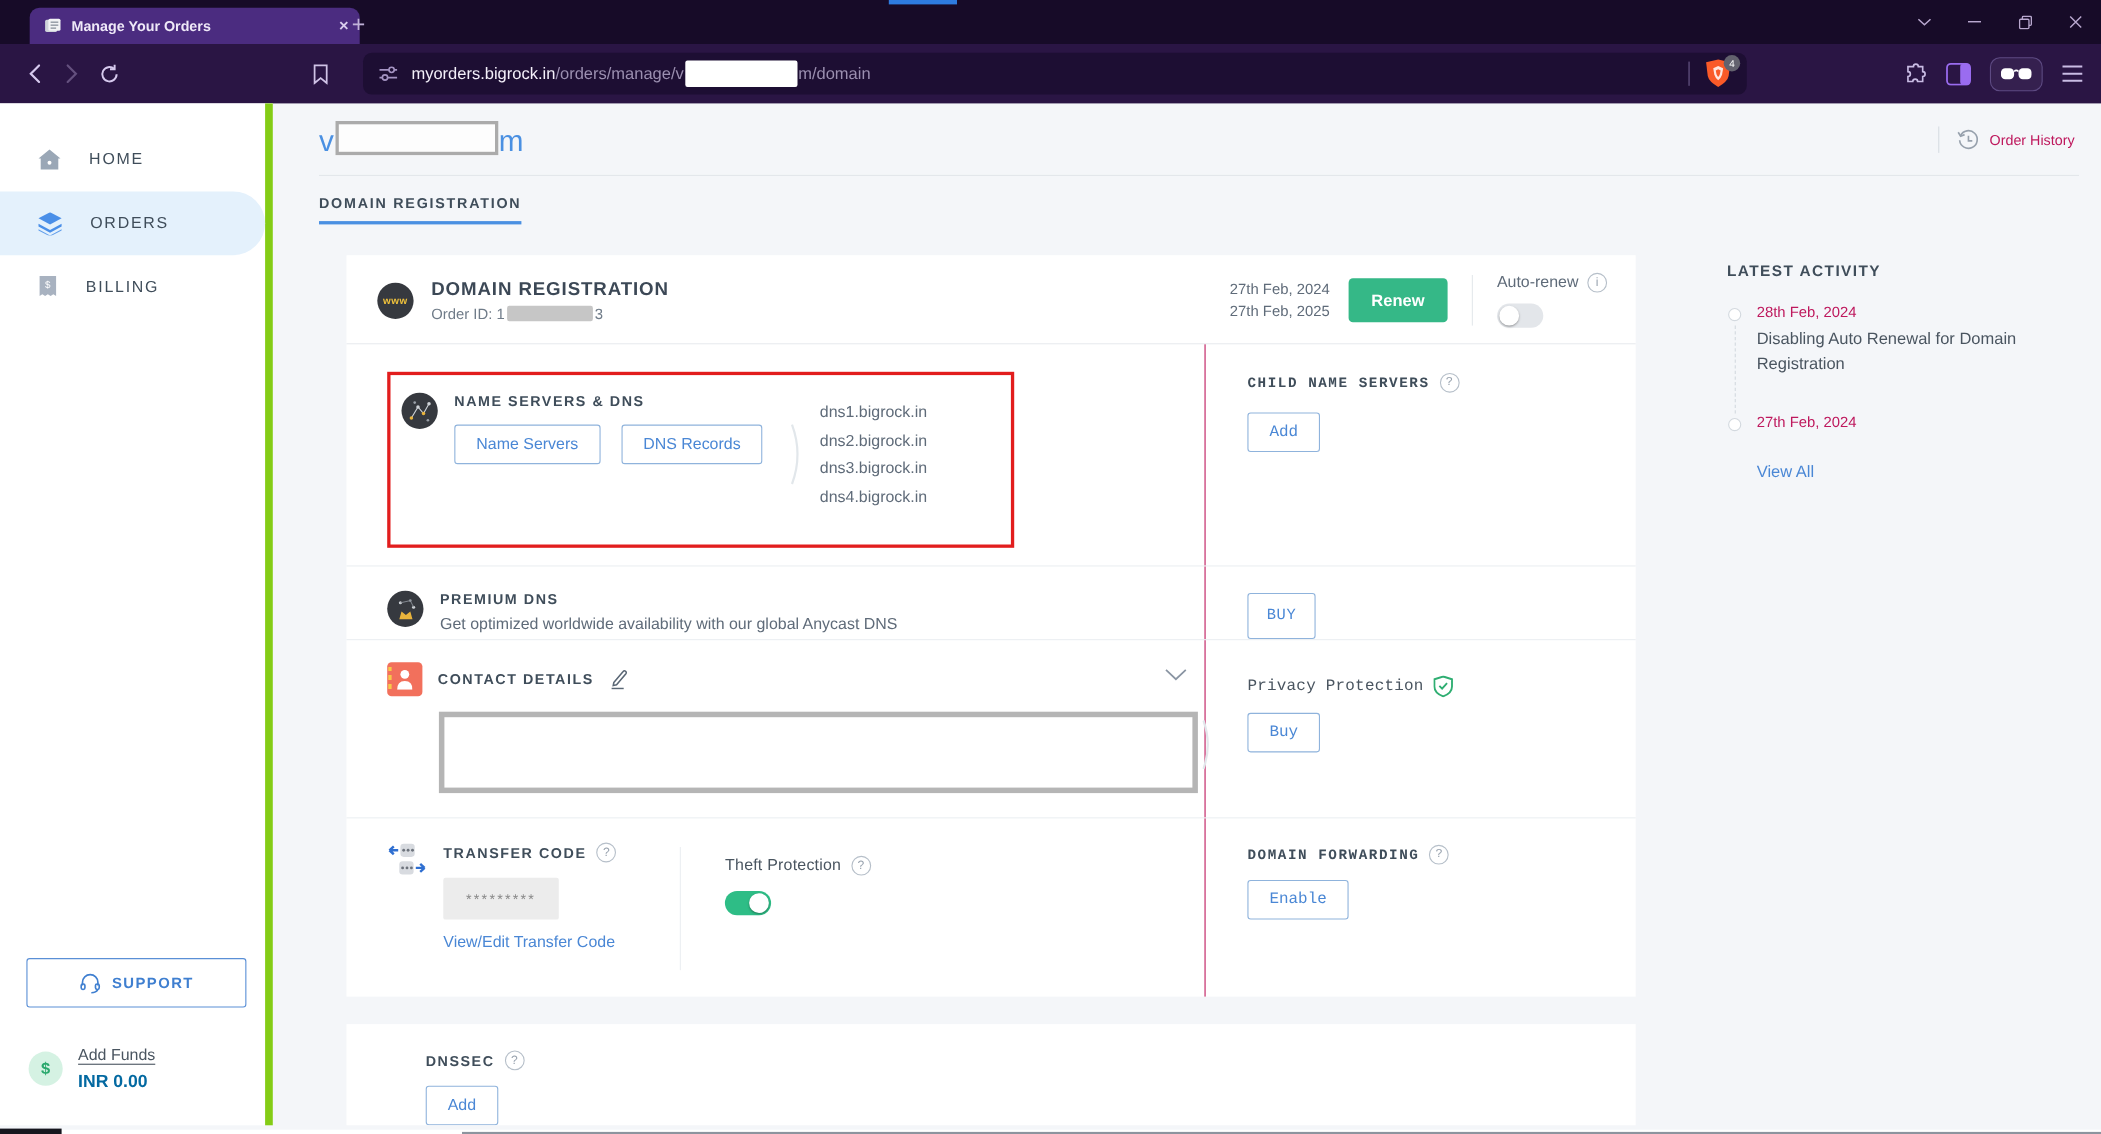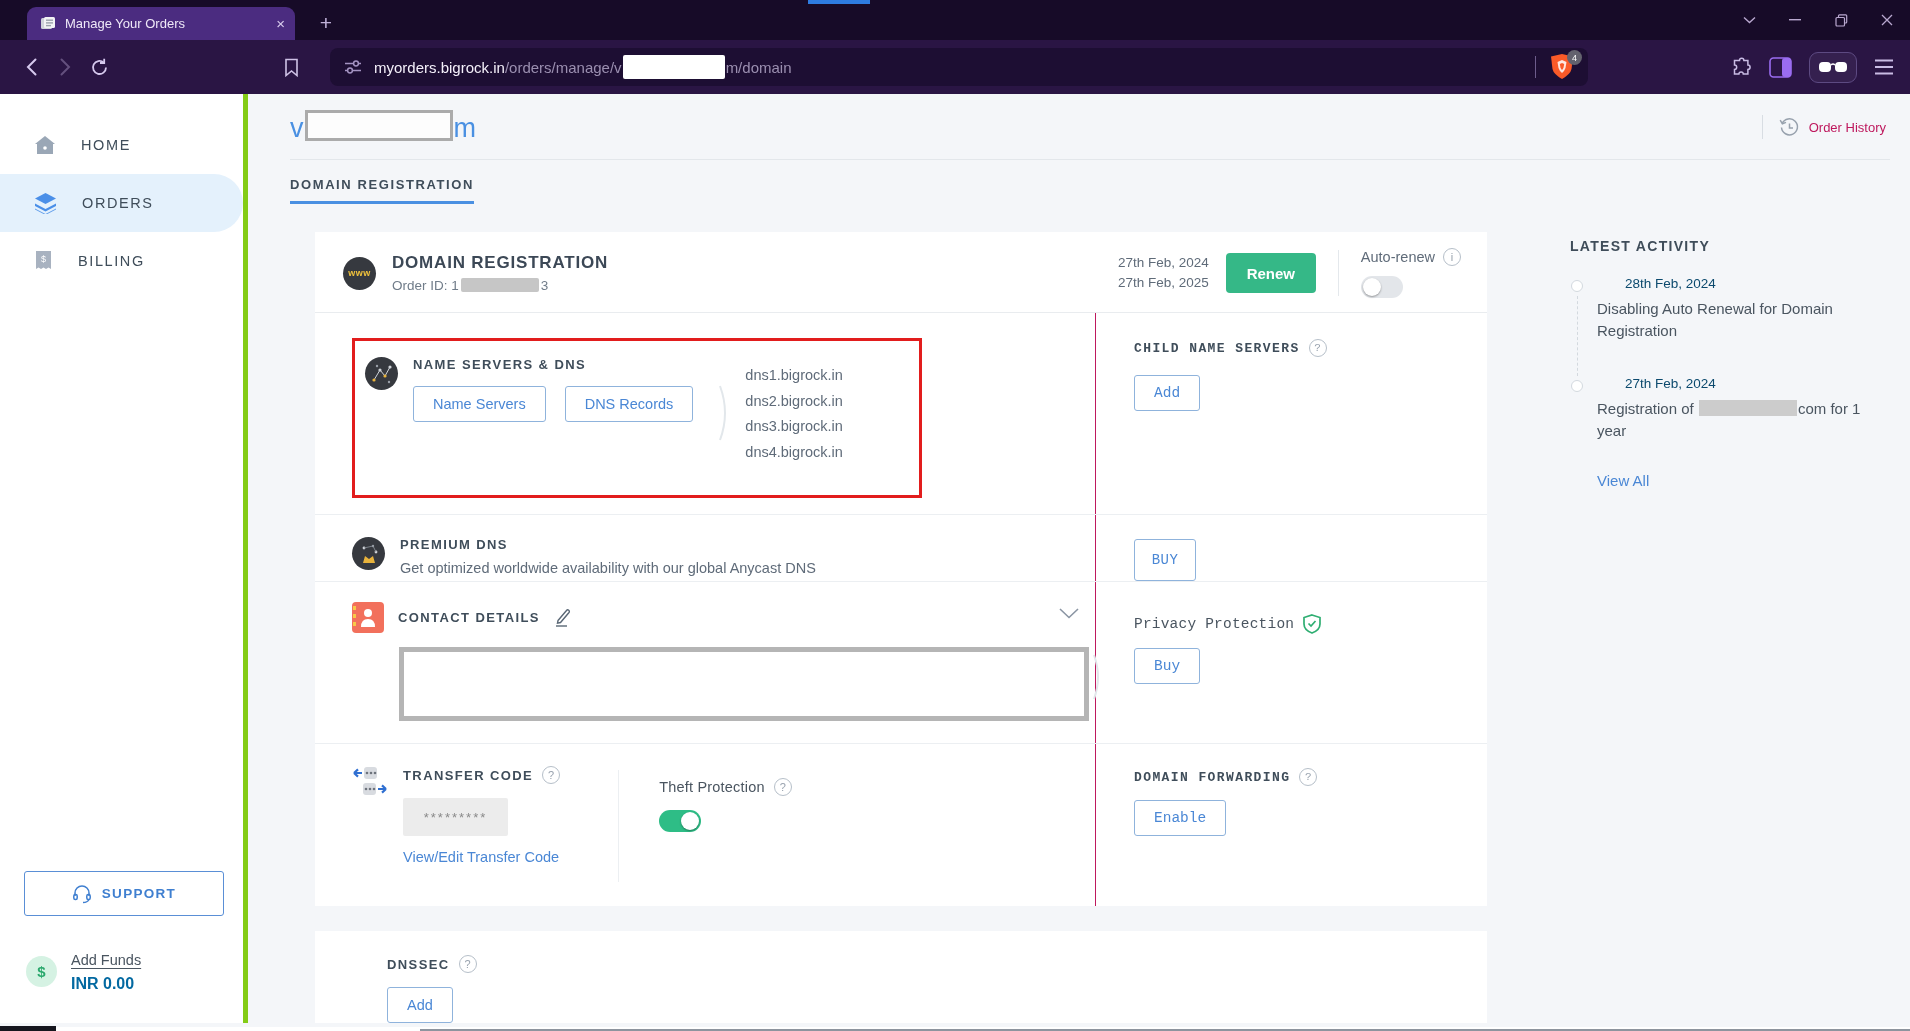--- a/index.html
+++ b/index.html
@@ -3,21 +3,21 @@
 <meta charset="utf-8">
 <style>
   * { margin:0; padding:0; box-sizing:border-box; }
   html,body { width:1910px; height:1031px; }
   body { font-family:"Liberation Sans", sans-serif; background:#f4f6f9; overflow:hidden; }
   .screen { position:relative; width:1910px; height:1031px; overflow:hidden; background:#f4f6f9; }
 
   
   .titlebar { position:relative; height:40px; background:#170b28; }
   .top-blue-strip { position:absolute; left:808px; top:0; width:62px; height:4px; background:#2e7ce0; }
-  .tab { position:absolute; left:27px; top:7px; width:268px; height:33px; background:#4b2c80; border-radius:9px 9px 0 0; display:flex; align-items:center; padding:0 10px 0 13px; }
+  .tab { position:absolute; left:27px; top:7px; width:300px; height:33px; background:#4b2c80; border-radius:9px 9px 0 0; display:flex; align-items:center; padding:0 10px 0 13px;font-weight:bold; }
   .tab-title { flex:1; color:#efe9f8; font-size:13px; margin-left:9px; white-space:nowrap; overflow:hidden; }
   .tab-close { color:#d9cdee; font-size:15px; line-height:1; cursor:default; }
   .newtab { position:absolute; left:312px; top:9px; width:28px; height:28px; color:#c0b1d8; font-size:21px; display:flex; align-items:center; justify-content:center; }
   .win-controls { position:absolute; right:0; top:0; height:40px; display:flex; align-items:center; }
   .win-btn { width:46px; height:40px; display:flex; align-items:center; justify-content:center; color:#b9a8cf; }
   .toolbar { height:54px; background:#2a1544; display:flex; align-items:center; padding:0 16px 0 14px; }
   .nav-ic { width:34px; height:34px; display:flex; align-items:center; justify-content:center; }
   .bookmark-wrap { margin-left:158px; }
   .urlbar { margin-left:22px; width:1258px; height:38px; background:#1d0e33; border-radius:8px; display:flex; align-items:center; padding:0 12px 0 14px; }
   .url-text { margin-left:12px; font-size:15px; color:#9b8fb0; white-space:nowrap; display:flex; align-items:center; }
@@ -25,21 +25,21 @@
   .redact-url { display:inline-block; width:102px; height:24px; background:#ffffff; border-radius:2px; margin:0 1px; vertical-align:middle; }
   .url-spacer { flex:1; }
   .url-divider { width:1px; height:22px; background:#6d5c8c; margin:0 14px; }
   .shield-wrap { position:relative; width:26px; height:28px; }
   .shield-badge { position:absolute; top:-3px; right:-6px; width:15px; height:15px; border-radius:50%; background:#63626e; color:#fff; font-size:9px; display:flex; align-items:center; justify-content:center; }
   .tb-right { margin-left:auto; display:flex; align-items:center; gap:17px; }
   .vpn-pill { width:48px; height:31px; border:1px solid #5d4a82; border-radius:9px; background:#35204f; display:flex; align-items:center; justify-content:center; }
 
   
   .app { display:flex; height:929px; }
-  .sidebar { width:248px; background:#ffffff; border-right:5px solid #84cc16; display:flex; flex-direction:column; padding-top:22px; flex:none; }
+  .sidebar { width:248px; background:#ffffff; border-right:7px solid #84cc16; display:flex; flex-direction:column; padding-top:22px; flex:none; }
   .nav-item { height:58px; display:flex; align-items:center; gap:25px; padding-left:34px; cursor:pointer; }
   .nav-item.active { background:#e4f1fc; border-radius:0 30px 30px 0; }
   .nav-label { font-size:14.5px; letter-spacing:1.6px; color:#3f4d5a; font-weight:500; }
   .sb-bottom { margin-top:auto; padding:0 24px 30px 24px; }
   .support-btn { width:200px; height:45px; background:#fff; border:1px solid #5a8fd6; border-radius:3px; color:#3f7fd0; font-size:13.5px; letter-spacing:1.3px; font-weight:600; display:flex; align-items:center; justify-content:center; gap:10px; cursor:pointer; font-family:inherit; }
   .buy-btn { margin-top:29px; width:200px; height:47px; background:#3b7be0; border:none; border-radius:3px; color:#ffffff; font-size:15px; letter-spacing:1.5px; font-weight:700; cursor:pointer; font-family:inherit; }
   .funds-row { margin-top:36px; display:flex; align-items:flex-start; gap:14px; padding-left:2px; }
   .funds-ic { width:31px; height:31px; border-radius:50%; background:#d5f2e3; color:#2aa86d; font-size:15px; font-weight:700; display:flex; align-items:center; justify-content:center; margin-top:4px; }
   .funds-link { font-size:14.5px; color:#4a5560; text-decoration:underline; text-underline-offset:3px; }
   .funds-bal { margin-top:7px; font-size:16px; font-weight:700; color:#0369a1; }
@@ -106,21 +106,21 @@
 
   .dnssec-card { width:1172px; background:#ffffff; margin:25px 0 0 25px; min-height:120px; padding:24px 0 0 72px; }
 
   .activity { width:345px; margin-left:83px; padding-top:6px; }
   .act-title { font-size:14px; font-weight:700; letter-spacing:1.3px; color:#3f4d5a; }
   .act-item { display:flex; margin-top:22px; }
   .act-rail { width:14px; display:flex; flex-direction:column; align-items:center; flex:none; margin-top:4px; }
   .tl-dot { width:12px; height:12px; border:1.5px solid #d3d9df; border-radius:50%; background:#fff; flex:none; }
   .tl-line { flex:1; border-left:1px dashed #d3d9df; margin-top:4px; }
   .act-body { margin-left:13px; }
-  .act-date { font-size:13.5px; color:#0c4a6e;margin-left:28px; }
+  .act-date { font-size:13.5px; color:#be185d; }
   .act-text { margin-top:7px; font-size:15px; color:#4a5560; line-height:22px; max-width:270px; }
   .redact-inline { display:inline-block; width:98px; height:16px; background:#cccccc; vertical-align:-2px; margin:0 1px; }
   .view-all { margin-top:30px; font-size:15px; color:#4a87d5; cursor:pointer; }
 
   
   .icon-circle { width:33px; height:33px; border-radius:50%; background:#36393f; display:flex; align-items:center; justify-content:center; flex:none; position:relative; overflow:hidden; }
   .www-circle { font-size:9px; font-weight:700; color:#f0c23c; letter-spacing:0.5px; }
   .contact-chip { width:32px; height:31px; border-radius:4px; background:#f2705c; position:relative; flex:none; }
   .contact-chip::before { content:""; position:absolute; left:1px; top:4px; width:3px; height:23px; background:repeating-linear-gradient(#f7c948 0 4px, transparent 4px 8px); }
   .contact-person { position:absolute; left:9px; top:6px; width:14px; height:19px; }
@@ -491,24 +491,20 @@
               <div class="act-text">Disabling Auto Renewal for Domain Registration</div>
               <div style="height:34px;"></div>
             </div>
           </div>
           <div class="act-item" style="margin-top:0;">
             <div class="act-rail">
                 <span class="tl-dot"></span>
               </div>
             <div class="act-body">
               <div class="act-date">27th Feb, 2024</div>
-              <div class="act-text">
-                <span>Registration of</span>
-                <span class="redact-inline"></span><span>com for 1 year</span>
-              </div>
               <div class="view-all">View All</div>
             </div>
           </div>
         </aside>
       </div>
 
       
       <section class="dnssec-card">
         <div class="sec-title">
           <span>DNSSEC</span>

